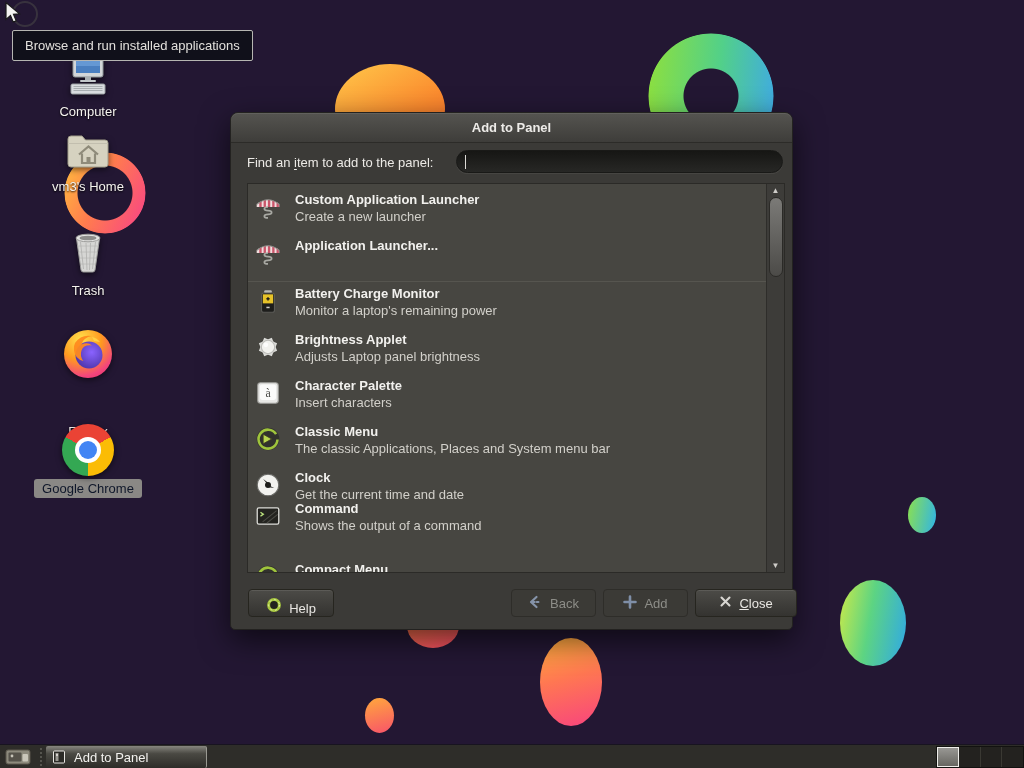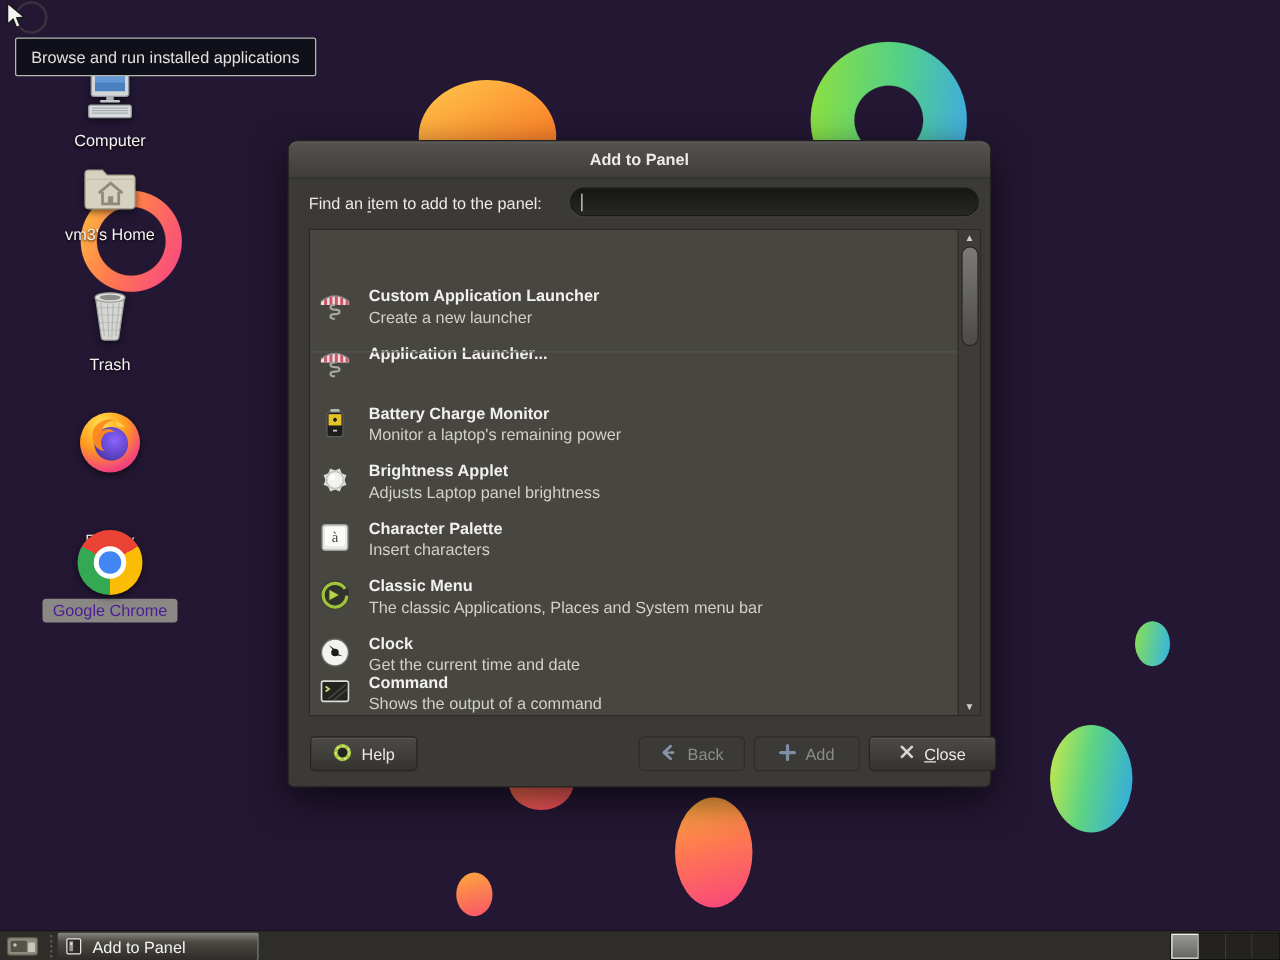--- a/index.html
+++ b/index.html
@@ -32,21 +32,21 @@
       background:linear-gradient(95deg,#8fe03c,#52d089 55%,#3fa9e6);
       -webkit-mask:radial-gradient(circle closest-side,transparent 0 27px,#000 28px 62px,transparent 63px);
       mask:radial-gradient(circle closest-side,transparent 0 27px,#000 28px 62px,transparent 63px);}
 
   
   .dicon{position:absolute;width:120px;left:28px;z-index:5;display:flex;flex-direction:column;
          align-items:center;cursor:default;}
   .dicon svg, .dicon .chrome-ball{filter:drop-shadow(0 2px 3px rgba(0,0,0,.55));}
   .dlabel{margin-top:3px;color:#f5f3ef;font-size:13px;text-shadow:0 1px 2px rgba(0,0,0,.95);}
   .dlabel.selected{background:rgba(148,146,140,.92);border-radius:3px;padding:2px 8px;
-                   text-shadow:none;color:#4c1d95;}
+                   text-shadow:none;color:#0f172a;}
   .chrome-ball{width:52px;height:52px;border-radius:50%;position:relative;
       background:conic-gradient(from -60deg,#ea4335 0 120deg,#fbbc05 120deg 240deg,#34a853 240deg 360deg);}
   .chrome-ball .cw{position:absolute;left:13px;top:13px;width:26px;height:26px;border-radius:50%;background:#fff;}
   .chrome-ball .cb{position:absolute;left:17px;top:17px;width:18px;height:18px;border-radius:50%;background:#4285f4;}
 
   
   .dialog{position:absolute;left:230px;top:112px;width:563px;height:518px;z-index:10;
           background:#3b3a37;border:1px solid #232220;border-radius:8px 8px 5px 5px;
           box-shadow:0 10px 30px rgba(0,0,0,.6);box-sizing:border-box;}
   .titlebar{position:absolute;left:0;top:0;width:100%;height:29px;border-radius:7px 7px 0 0;
@@ -58,21 +58,21 @@
   .findlabel u{text-underline-offset:2px;}
   .searchbox{position:absolute;left:225px;top:37px;width:327px;height:23px;border-radius:12px;
              background:linear-gradient(#161614,#272725);border:1px solid #191917;
              box-shadow:0 1px 0 rgba(255,255,255,.06);box-sizing:border-box;}
   .searchbox input{position:absolute;left:10px;top:2px;width:300px;height:17px;border:none;
              background:transparent;color:#e8e8e4;font-size:13px;outline:none;padding:0;}
   .caret{position:absolute;left:8px;top:4px;width:1px;height:14px;background:#dddbd7;}
 
   .list{position:absolute;left:16px;top:70px;width:538px;height:390px;background:#474641;
         border:1px solid #2b2a27;box-sizing:border-box;overflow:hidden;}
-  .item{position:absolute;left:0;width:516px;height:44px;margin-top:37px;}
+  .item{position:absolute;left:0;width:516px;height:44px;}
   .iic{position:absolute;left:6px;top:2px;width:28px;height:28px;}
   .ititle{position:absolute;left:47px;top:1px;color:#f2f1ee;font-size:13px;font-weight:bold;}
   .idesc{position:absolute;left:47px;top:18px;color:#d2d0ca;font-size:13px;}
   .sep{position:absolute;left:0;top:97px;width:520px;height:1px;background:#56554f;}
 
   .sbar{position:absolute;right:0;top:0;width:17px;height:388px;background:#3d3c39;
         border-left:1px solid #2e2d2a;}
   .sarrow{position:absolute;left:0;width:17px;height:13px;display:flex;align-items:center;
           justify-content:center;color:#cfcdc9;font-size:8px;}
   .sthumb{position:absolute;left:2px;top:13px;width:12px;height:78px;border-radius:7px;
@@ -345,21 +345,21 @@
         <div class="idesc"></div>
       </div>
 
       <div class="sbar">
         <div class="sarrow" style="top:0">▲</div>
         <div class="sthumb"></div>
         <div class="sarrow" style="bottom:0">▼</div>
       </div>
     </div>
 
-    <div class="btn" style="left:17px;width:86px;">
+    <div class="btn" style="left:17px;width:86px;align-items:flex-end;">
       <span>
         <svg width="16" height="16" viewBox="0 0 16 16">
           <circle cx="8" cy="8" r="5.4" fill="#23231f" stroke="#a8c83f" stroke-width="3"></circle>
           <circle cx="8" cy="8" r="5.4" fill="none" stroke="#e6f0b8" stroke-width=".9" stroke-dasharray="2.2 2.8"></circle>
         </svg>
       </span>
       <span>Help</span>
     </div>
 
     <div class="btn disabled" style="left:280px;width:85px;">

